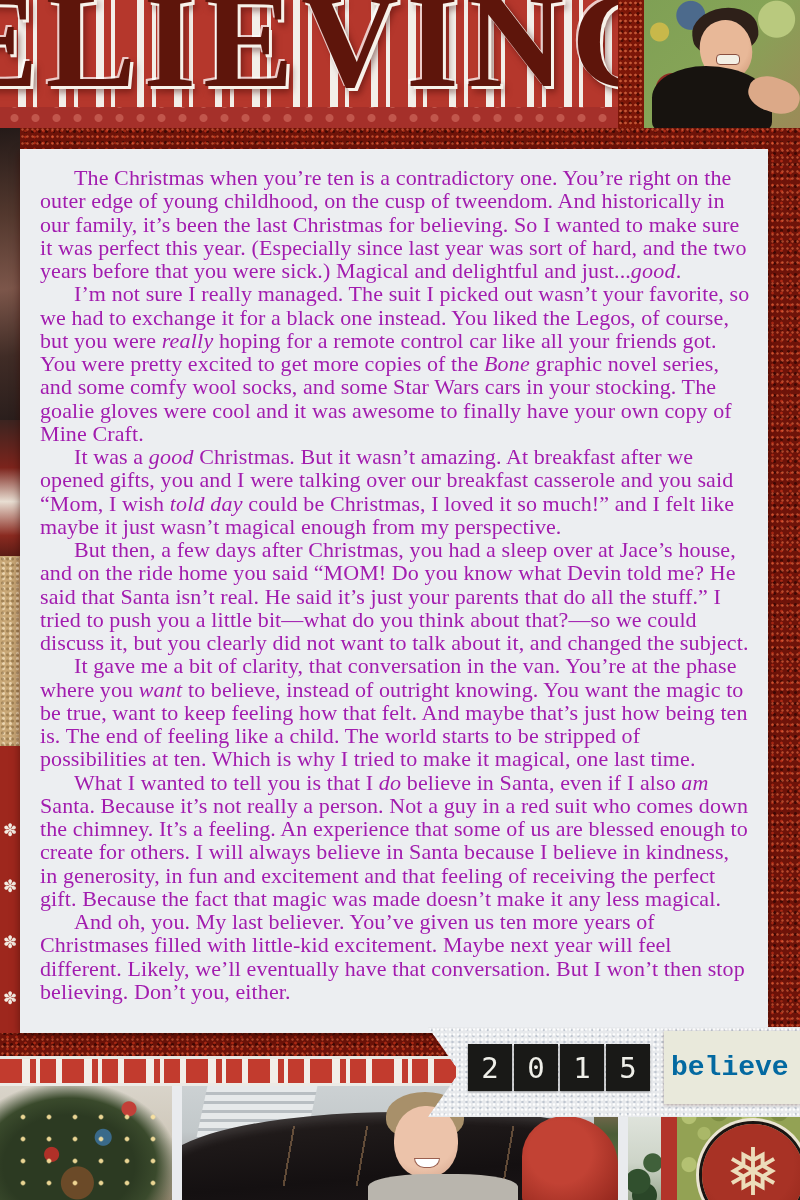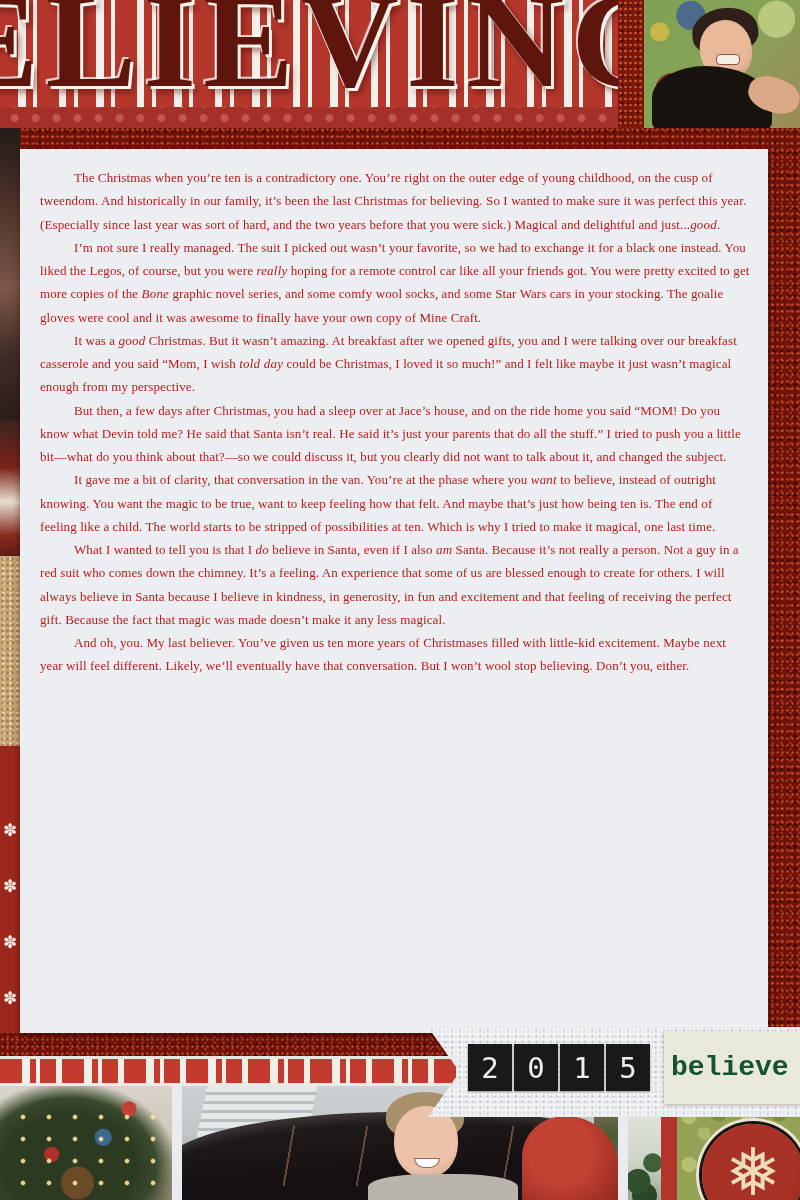--- a/index.html
+++ b/index.html
@@ -66,21 +66,21 @@
   .sliver-snow{top:746px;height:287px;background:#9e271d;color:#f3ece2;font-family:"DejaVu Sans",sans-serif;font-size:17px;line-height:56px;text-align:center;white-space:pre-line;}
   
   .card{
     left:20px;top:149px;width:748px;height:884px;
     background:#eceef1;
     box-shadow:0 3px 8px rgba(50,8,2,.55);
     box-sizing:border-box;padding:17px 18px 0 20px;
   }
   .card p{
     margin:0;text-indent:34px;
-    font-size:13px;line-height:23.25px;color:#b91c1c;
+    font-size:22px;line-height:23.25px;color:#a21caf;
     letter-spacing:.1px;
   }
   .card p i{letter-spacing:.2px;}
   
   .bottom-line1{left:0;top:1056px;width:800px;height:3px;background:#e9e7e2;}
   .candy{
     left:0;top:1059px;width:800px;height:24px;
     background:repeating-linear-gradient(90deg,
       #c23b2e 0 22px,#f2eee8 22px 30px,#c23b2e 30px 36px,#f2eee8 36px 40px,
       #c23b2e 40px 56px,#f2eee8 56px 62px);
@@ -162,21 +162,21 @@
     width:44px;height:47px;background:#191917;
     color:#efefe9;font-family:"DejaVu Sans Mono",monospace;font-size:29px;
     display:flex;align-items:center;justify-content:center;
     box-shadow:0 1px 2px rgba(0,0,0,.4);
   }
   .believe{
     left:664px;top:1031px;width:136px;height:73px;
     background:#e9e9db;box-shadow:0 1px 3px rgba(60,20,10,.35);
     display:flex;align-items:center;
     font-family:"Liberation Mono",monospace;font-weight:bold;font-size:28px;
-    color:#14532d;padding-left:7px;box-sizing:border-box;letter-spacing:0;
+    color:#0369a1;padding-left:7px;box-sizing:border-box;letter-spacing:0;
   }
 </style>
 </head>
 <body>
 
 <div id="stage">
 
   <div class="abs banner">
     <span class="banner-title">BELIEVING</span>
   </div>
@@ -203,21 +203,21 @@
   </div>
 
   <div class="abs card">
     <div>
         <p>The Christmas when you’re ten is a contradictory one. You’re right on the outer edge of young childhood, on the cusp of tweendom. And historically in our family, it’s been the last Christmas for believing. So I wanted to make sure it was perfect this year. (Especially since last year was sort of hard, and the two years before that you were sick.) Magical and delightful and just...<i>good</i>.</p>
         <p>I’m not sure I really managed. The suit I picked out wasn’t your favorite, so we had to exchange it for a black one instead. You liked the Legos, of course, but you were <i>really</i> hoping for a remote control car like all your friends got. You were pretty excited to get more copies of the <i>Bone</i> graphic novel series, and some comfy wool socks, and some Star Wars cars in your stocking. The goalie gloves were cool and it was awesome to finally have your own copy of Mine Craft.</p>
         <p>It was a <i>good</i> Christmas. But it wasn’t amazing. At breakfast after we opened gifts, you and I were talking over our breakfast casserole and you said “Mom, I wish <i>told day</i> could be Christmas, I loved it so much!” and I felt like maybe it just wasn’t magical enough from my perspective.</p>
         <p>But then, a few days after Christmas, you had a sleep over at Jace’s house, and on the ride home you said “MOM! Do you know what Devin told me? He said that Santa isn’t real. He said it’s just your parents that do all the stuff.” I tried to push you a little bit—what do you think about that?—so we could discuss it, but you clearly did not want to talk about it, and changed the subject.</p>
         <p>It gave me a bit of clarity, that conversation in the van. You’re at the phase where you <i>want</i> to believe, instead of outright knowing. You want the magic to be true, want to keep feeling how that felt. And maybe that’s just how being ten is. The end of feeling like a child. The world starts to be stripped of possibilities at ten. Which is why I tried to make it magical, one last time.</p>
         <p>What I wanted to tell you is that I <i>do</i> believe in Santa, even if I also <i>am</i> Santa. Because it’s not really a person. Not a guy in a red suit who comes down the chimney. It’s a feeling. An experience that some of us are blessed enough to create for others. I will always believe in Santa because I believe in kindness, in generosity, in fun and excitement and that feeling of receiving the perfect gift. Because the fact that magic was made doesn’t make it any less magical.</p>
-        <p>And oh, you. My last believer. You’ve given us ten more years of Christmases filled with little-kid excitement. Maybe next year will feel different. Likely, we’ll eventually have that conversation. But I won’t wool stop believing. Don’t you, either.</p>
+        <p>And oh, you. My last believer. You’ve given us ten more years of Christmases filled with little-kid excitement. Maybe next year will feel different. Likely, we’ll eventually have that conversation. But I won’t then stop believing. Don’t you, either.</p>
       </div>
   </div>
 
   <div class="abs bottom-line1"></div>
   <div class="abs candy"></div>
   <div class="abs bottom-line2"></div>
 
   <div class="abs photo-tree">
     <div class="abs tree-lights"></div>
   </div>

